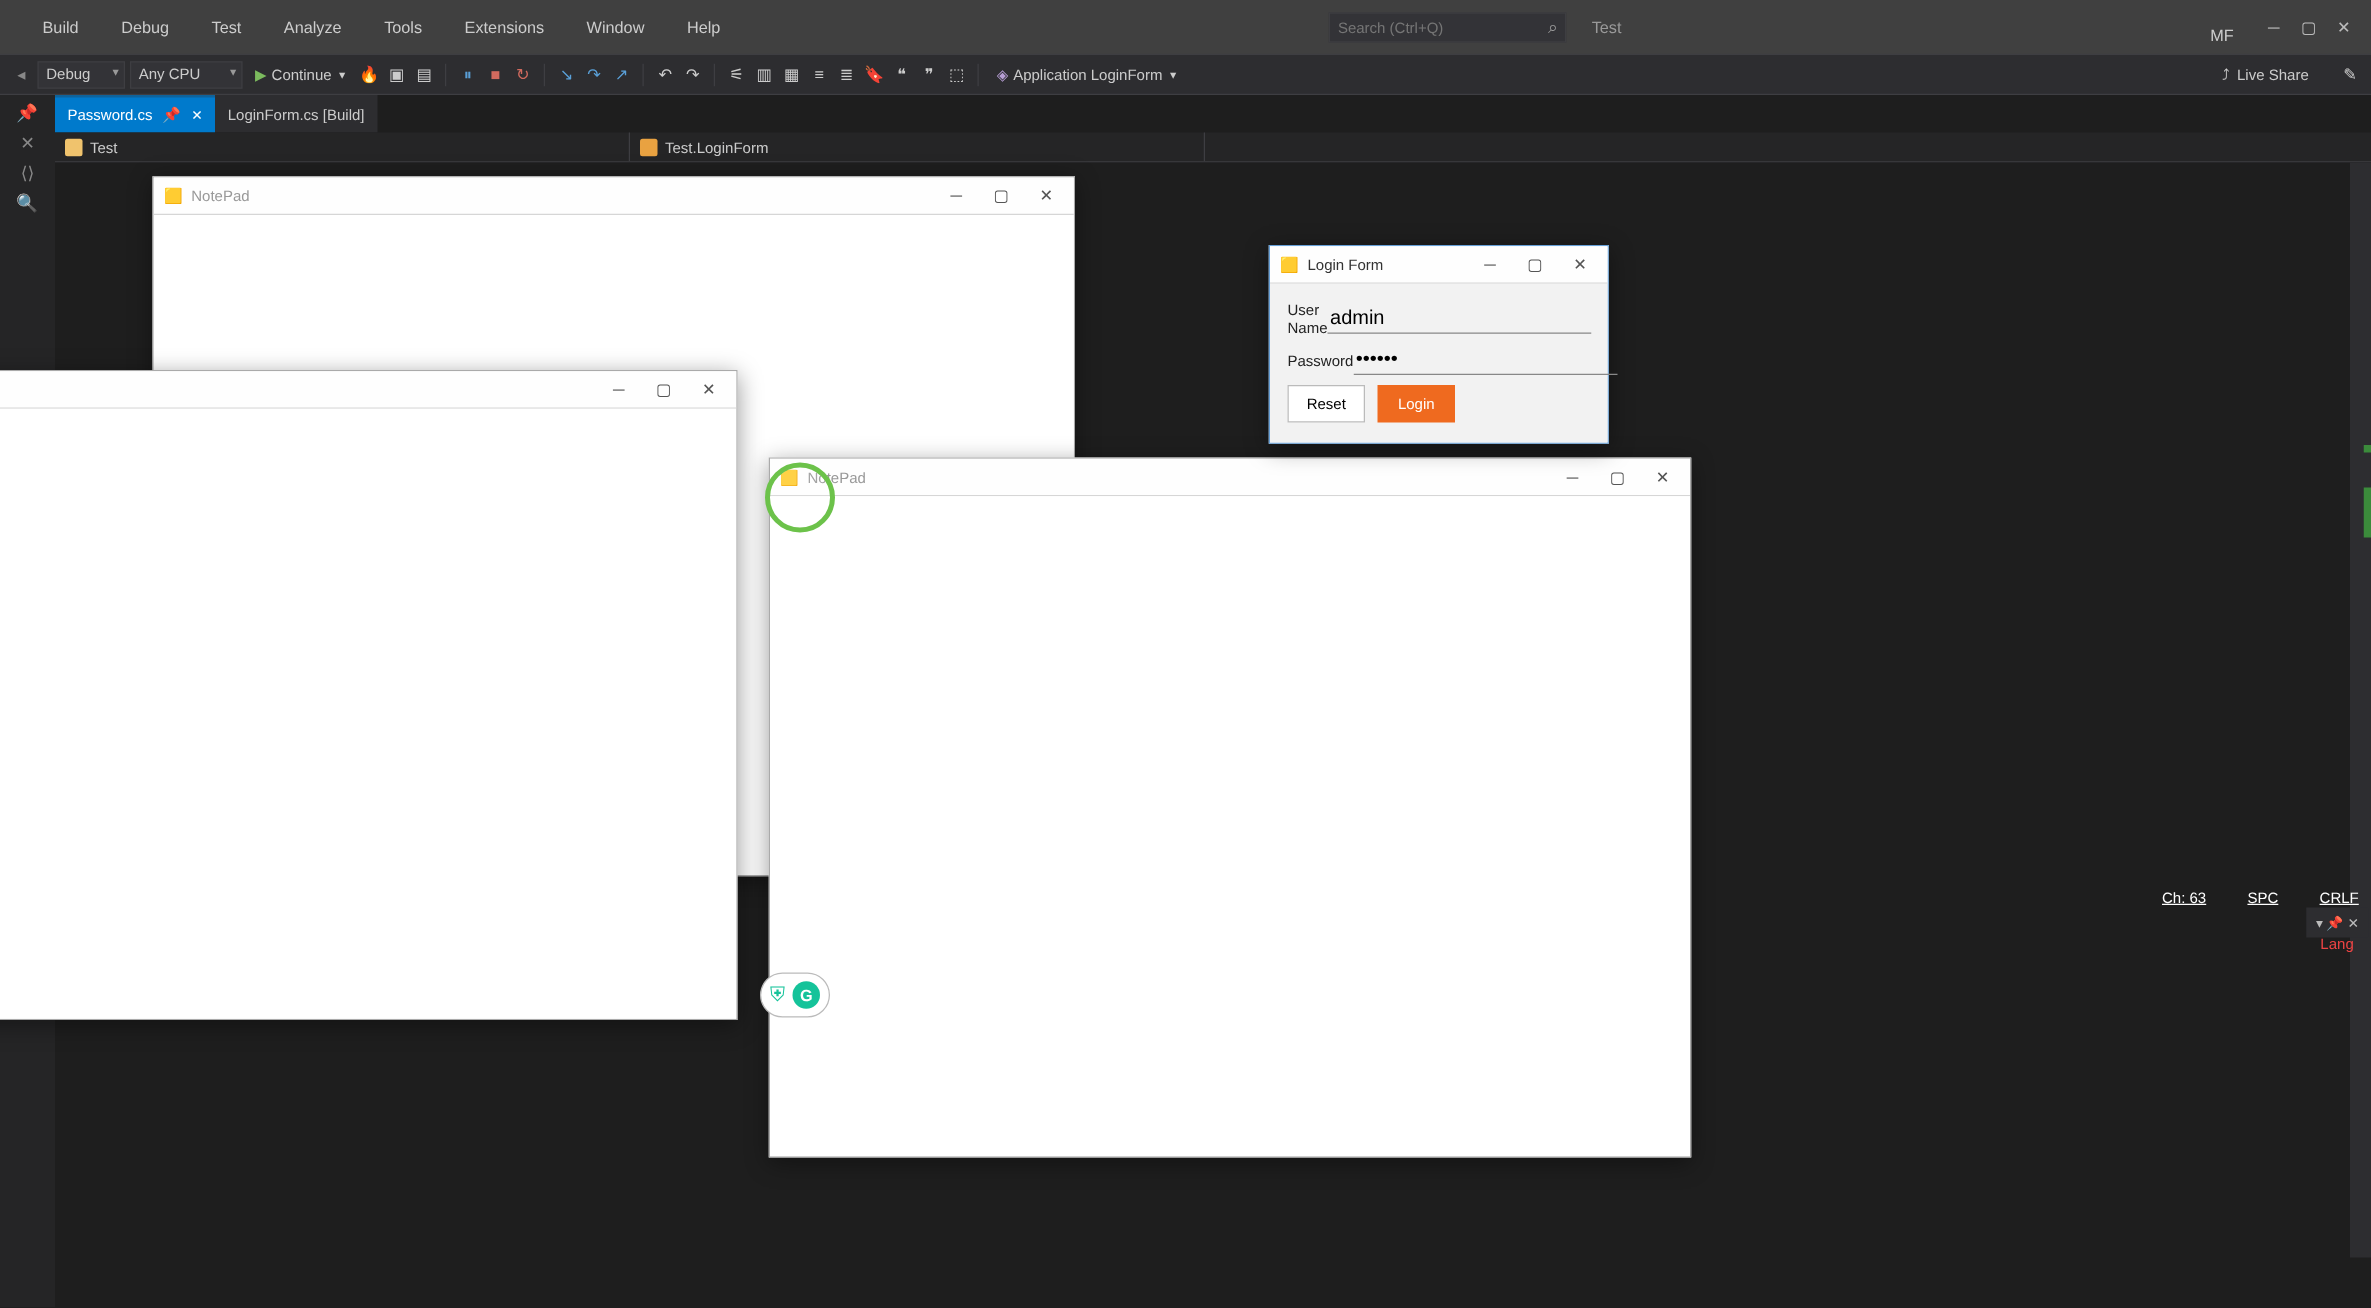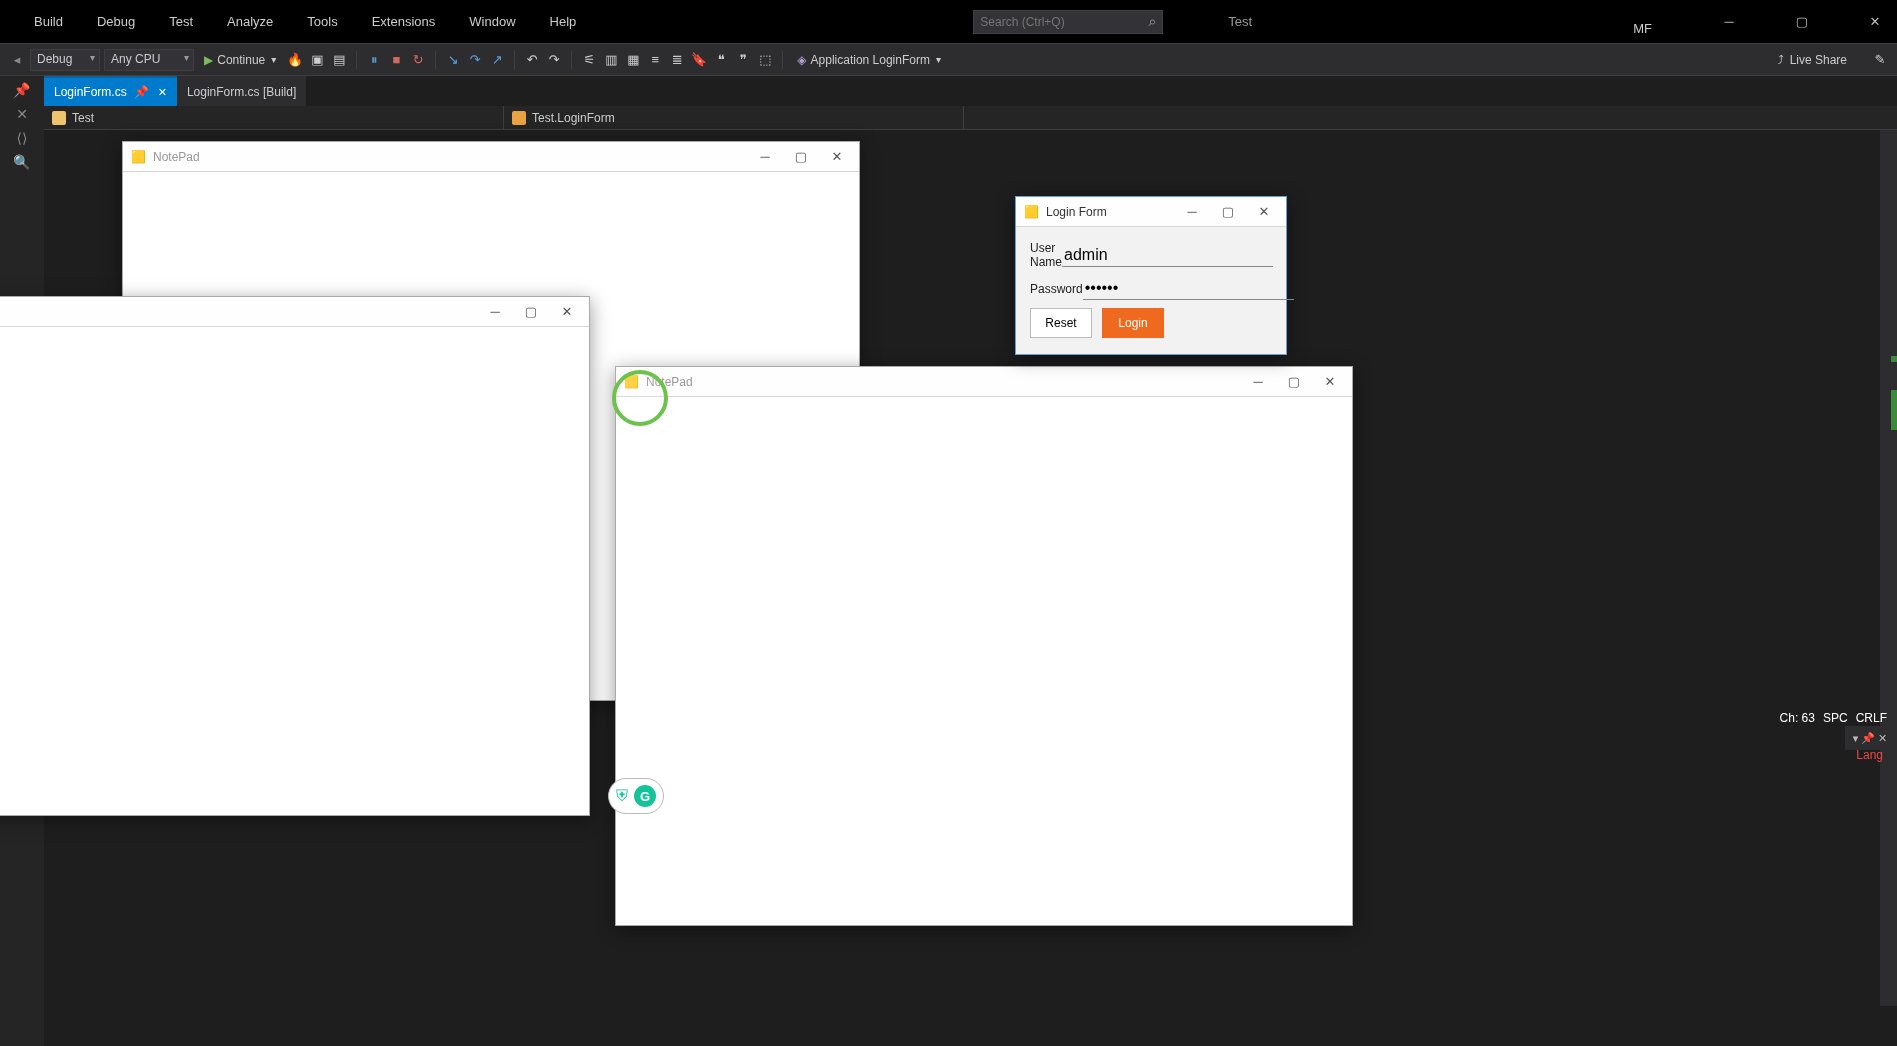--- a/index.html
+++ b/index.html
@@ -1,17 +1,17 @@
 <!DOCTYPE html>
 <html><head>
   <meta charset="utf-8">
   <style>
     * { margin:0; padding:0; box-sizing:border-box; font-family:"Segoe UI",Arial,sans-serif; }
     body { background:#1e1e1e; width:1897px; height:1046px; overflow:hidden; position:relative; }
-    .topbar { position:absolute; top:0; left:0; right:0; height:44px; background:#000000; display:flex; align-items:center; padding:0 8px; border-bottom:1px solid #3e3e42;gap:45px; }
+    .topbar { position:absolute; top:0; left:0; right:0; height:44px; background:#404040; display:flex; align-items:center; padding:0 8px; border-bottom:1px solid #3e3e42; }
     .menu { display:flex; gap:2px; margin-left:10px; }
     .menu span { color:#ccc; font-size:13px; padding:4px 8px; cursor:pointer; }
     .searchbox { margin-left:auto; background:#333337; border:1px solid #3e3e42; height:24px; display:flex; align-items:center; padding:0 6px; width:190px; position:relative; }
     .searchbox input { background:transparent; border:none; color:#b0b0b0; outline:none; font-size:12px; width:100%; }
     .searchicon { color:#999; font-size:14px; margin-left:4px; }
     .test-right { margin-left:20px; color:#999; font-size:13px; }
     .usertag { margin-left:auto; color:#ccc; font-size:13px; margin-right:18px;margin-top:13px; }
     .winctl { width:28px; height:22px; display:flex; align-items:center; justify-content:center; color:#bbb; cursor:pointer; font-size:13px; }
     .toolbar2 { position:absolute; top:44px; left:0; right:0; height:32px; background:#2d2d30; display:flex; align-items:center; padding:0 8px; border-bottom:1px solid #3e3e42; gap:4px; }
     .tb-dd { background:#333337; border:1px solid #3e3e42; color:#ccc; font-size:12px; padding:2px 20px 2px 6px; height:22px; position:relative; }
@@ -25,21 +25,21 @@
     .tab { background:#2d2d30; color:#ccc; font-size:12px; padding:0 10px; display:flex; align-items:center; gap:8px; border-top:2px solid transparent; cursor:pointer; }
     .tab.active { background:#007acc; color:#fff; border-top-color:#0e639c; }
     .tab .close { font-size:11px; }
     .left-gutter { position:absolute; top:76px; left:0; width:44px; bottom:0; background:#252526; display:flex; flex-direction:column; align-items:center; padding-top:6px; gap:8px; color:#888; font-size:14px; }
     .navbar3 { position:absolute; top:106px; left:44px; right:0; height:24px; background:#252526; display:flex; align-items:center; border-bottom:1px solid #3e3e42; }
     .nav-dd { flex:1; color:#ccc; font-size:12px; padding:0 8px; display:flex; align-items:center; gap:6px; border-right:1px solid #3e3e42; height:100%; }
     .nav-ico { width:14px; height:14px; background:#f0c36d; display:inline-block; border-radius:2px; }
     .nav-ico.m { background:#c586c0; }
     .editor { position:absolute; top:130px; left:44px; right:0; bottom:40px; background:#1e1e1e; }
     .editor-scroll { position:absolute; right:0; top:0; width:17px; bottom:0; background:#2d2d30; }
-    .status-right { position:absolute; right:10px; bottom:0; height:24px; display:flex; align-items:center; gap:8px; color:#fff; font-size:12px; }
+    .status-right { position:absolute; right:10px; bottom:0; height:24px; display:flex; align-items:center; gap:33px; color:#fff; font-size:12px;text-decoration:underline; }
 
     .winform { position:absolute; background:#fff; border:1px solid #2a6cb0; box-shadow:0 4px 18px rgba(0,0,0,.4); }
     .winform.inactive { border-color:#aaa; }
     .wf-title { height:30px; display:flex; align-items:center; padding:0 4px 0 8px; font-size:12px; color:#333; border-bottom:1px solid #d6d6d6; background:#fefefe; }
     .wf-ico { width:16px; height:16px; margin-right:6px; display:flex; align-items:center; justify-content:center; }
     .wf-ctls { margin-left:auto; display:flex; }
     .wf-ctl { width:36px; height:28px; display:flex; align-items:center; justify-content:center; color:#555; font-size:13px; cursor:pointer; }
     .wf-body { background:#fff; }
     .inactive .wf-title { color:#999; }
 
@@ -130,21 +130,21 @@
 
 <div class="left-gutter">
   <div>📌</div>
   <div>✕</div>
   <div>⟨⟩</div>
   <div>🔍</div>
 </div>
 
 <div class="tabs">
   <div class="tab active">
-    <span>LoginForm.cs</span>
+    <span>Password.cs</span>
     <span>📌</span>
     <span class="close">✕</span>
   </div>
   <div class="tab">
     <span>LoginForm.cs [Build]</span>
   </div>
 </div>
 
 <div class="navbar3">
   <div class="nav-dd" style="flex:0 0 460px">

